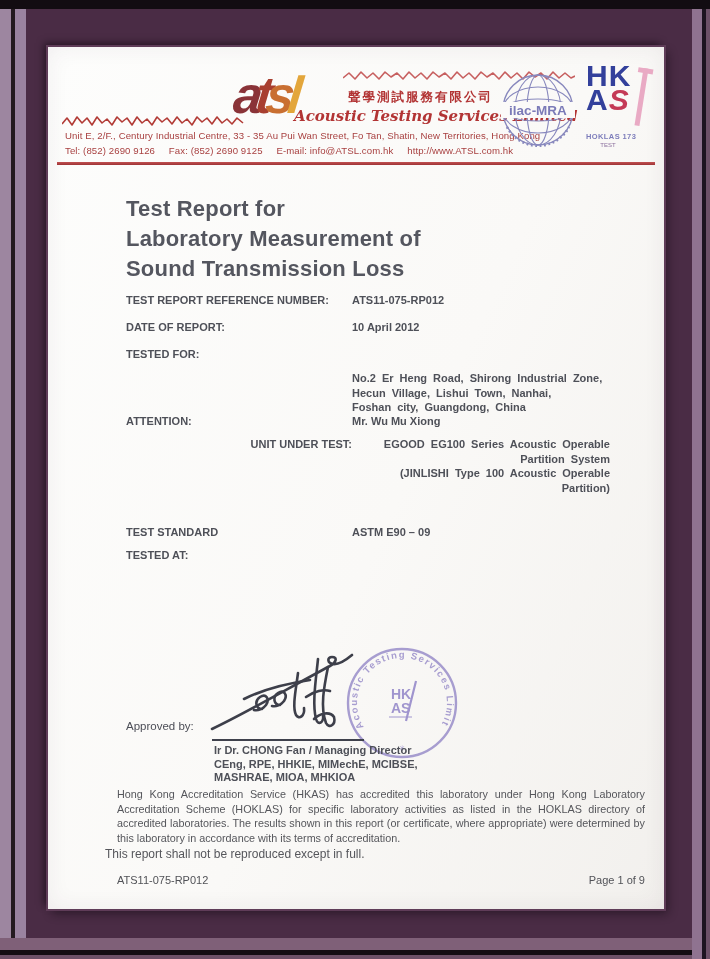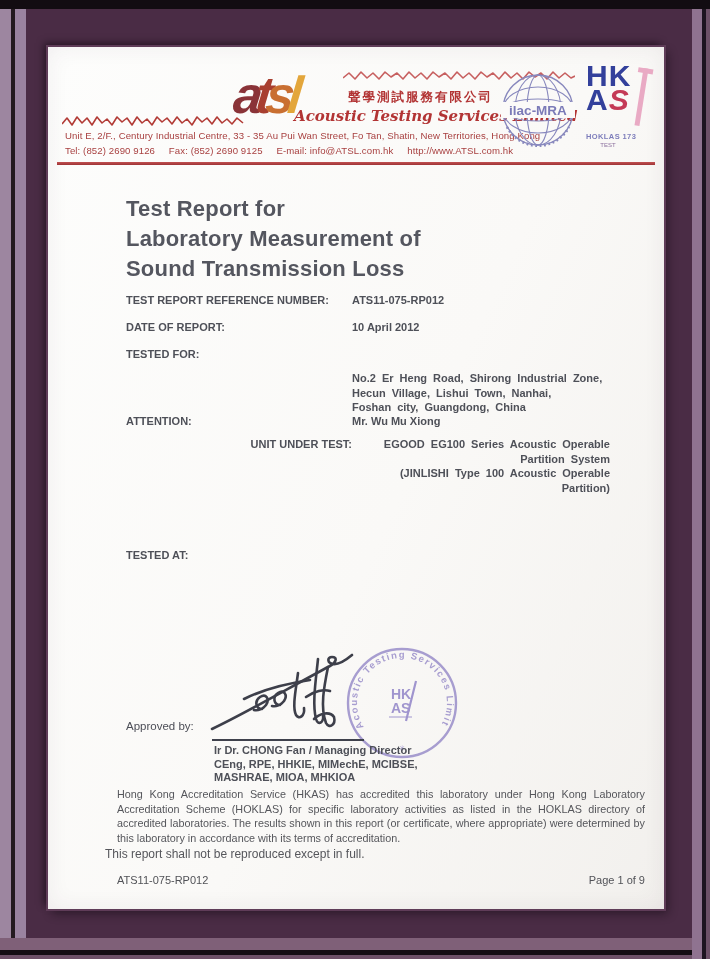--- a/index.html
+++ b/index.html
@@ -140,20 +140,24 @@
     <div class="row r4">
       <div class="lbl">ATTENTION:</div>
       <div class="val">Mr. Wu Mu Xiong</div>
     </div>
     <div class="row r5">
       <div class="lbl">UNIT UNDER TEST:</div>
       <div class="val wide">EGOOD EG100 Series Acoustic Operable
 Partition System
 (JINLISHI Type 100 Acoustic Operable
 Partition)</div>
+    </div>
+    <div class="row r6">
+      <div class="lbl">TEST STANDARD</div>
+      <div class="val">ASTM E90 – 09</div>
     </div>
     <div class="row r7">
       <div class="lbl">TESTED AT:</div>
     </div>
 
     <svg class="abs stamp" width="116" height="116" viewBox="0 0 116 116">
       <circle cx="58" cy="58" r="54" fill="none" stroke="#968ac8" stroke-width="2.4"></circle>
       <defs>
           <path id="stamparc" d="M 20 82 A 45 45 0 1 1 96 82" fill="none"></path>
         </defs>

